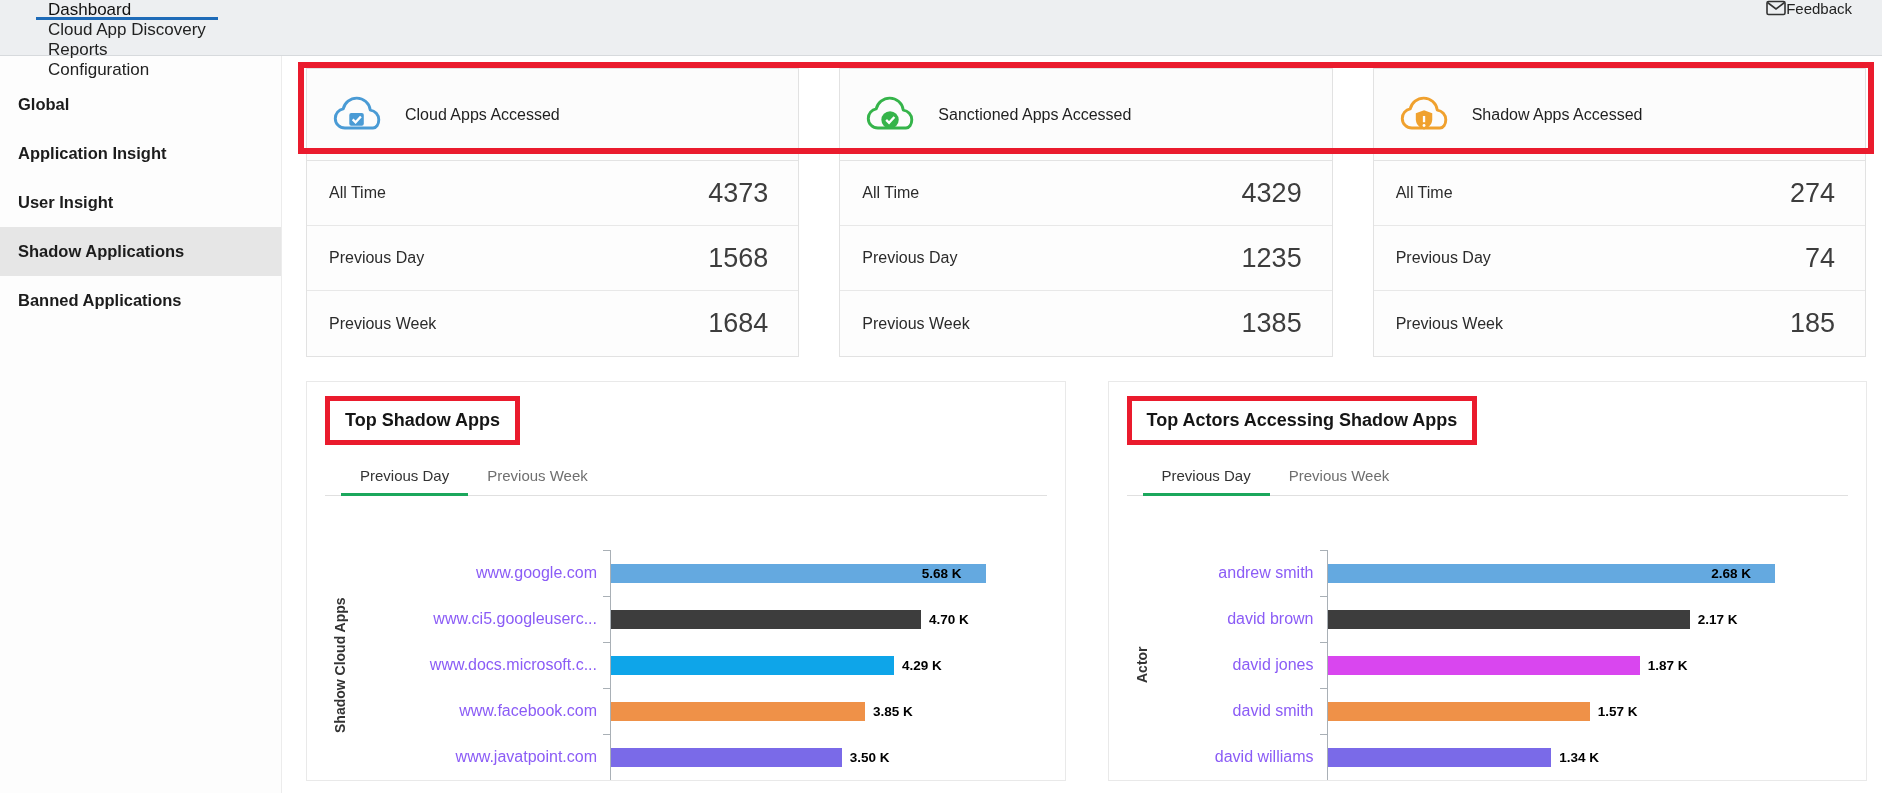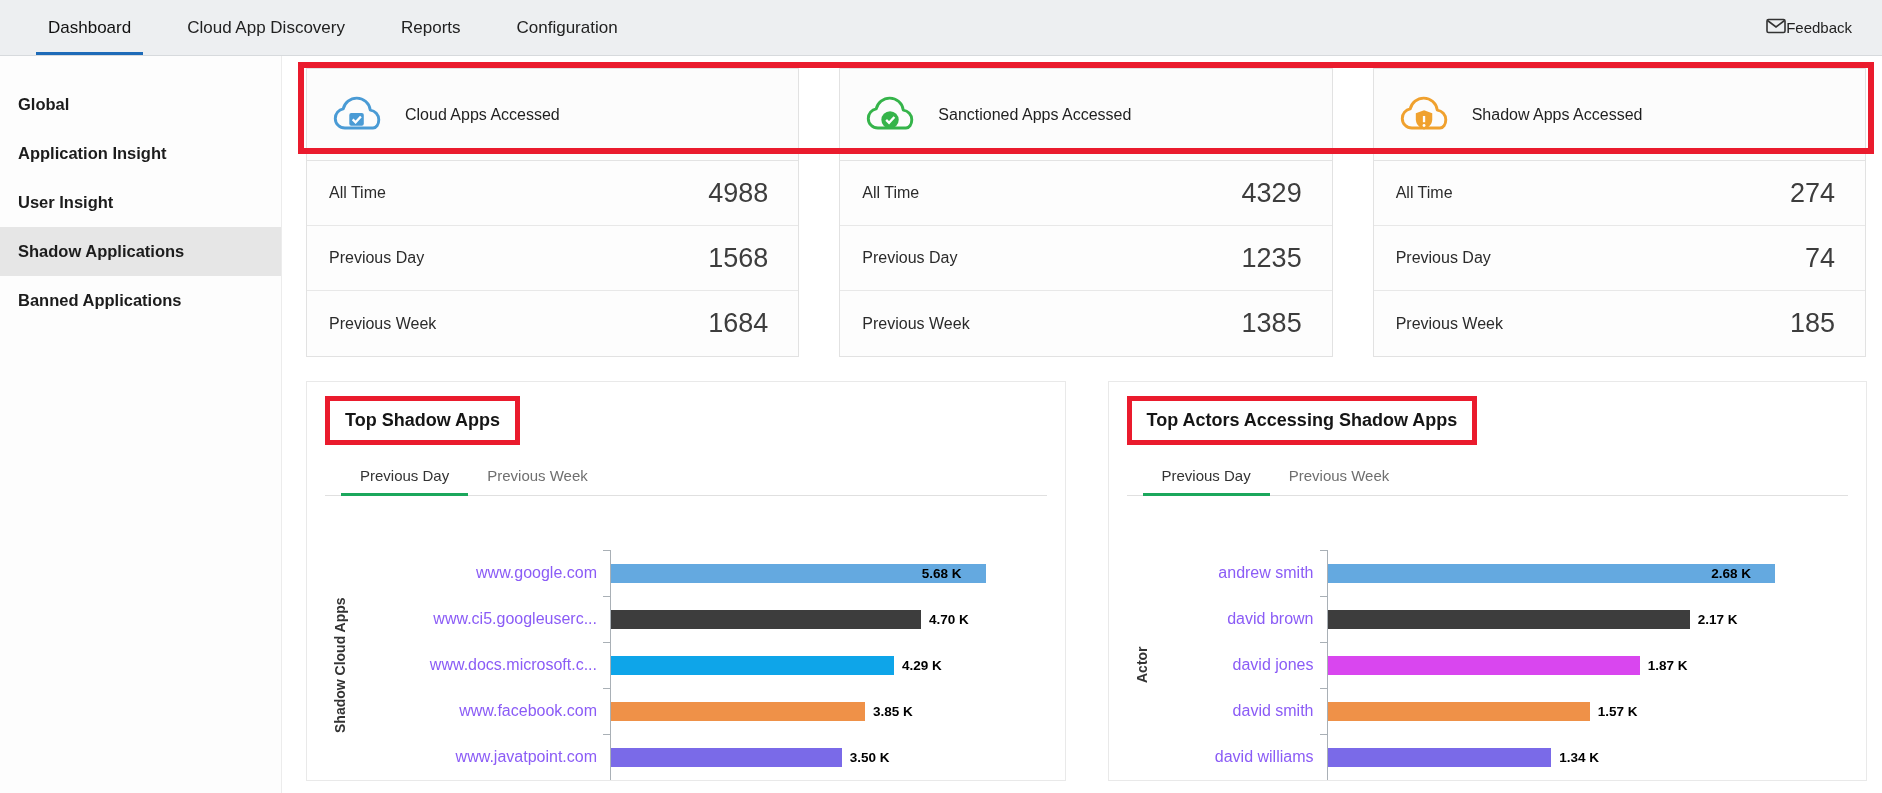--- a/index.html
+++ b/index.html
@@ -10,32 +10,32 @@
     background: #ffffff;
     overflow: hidden;
     position: relative;
   }
 
   
   .topnav {
     height: 56px; background: #edeff1; border-bottom: 1px solid #d7dadd;
     display: flex; align-items: stretch; justify-content: space-between;
   }
-  .nav-tabs { display: flex; align-items: stretch; padding-left: 42px; }
+  .nav-tabs { display: flex; align-items: stretch; padding-left: 42px; flex-direction: column; }
   .nav-tab {
     display: flex; align-items: center; padding: 0 6px; margin-right: 44px;
     font-size: 17px; color: #222; position: relative; cursor: pointer; white-space: nowrap;
   }
   .nav-tab.active { color: #111; }
   .nav-tab.active::after {
     content: ""; position: absolute; left: -6px; right: -6px; bottom: 0;
     height: 3px; background: #1e6bb8;
   }
   .feedback {
-    display: flex; align-items: center; gap: 0; margin-right: 30px;
+    display: flex; align-items: flex-start; gap: 0; margin-right: 30px;
     font-size: 15px; color: #222; cursor: pointer;
   }
 
   
   .layout { display: flex; height: 737px; }
   .sidebar {
     width: 282px; background: #fdfdfd; border-right: 1px solid #ececec;
     padding-top: 24px; flex: none;
   }
   .side-item {
@@ -154,21 +154,21 @@
             <svg width="58" height="44" viewBox="0 0 60 44">
               <path d="M45.5 35.5 H16.5 C11 35.5 6.5 31 6.5 25.5 C6.5 20.6 10 16.5 14.7 15.7 C16.2 9.4 21.9 4.5 28.7 4.5 C35.9 4.5 41.8 9.9 42.7 16.9 C47.6 17.5 51.5 21.7 51.5 26.8 C51.5 31.6 48.9 35.5 45.5 35.5 Z" fill="none" stroke="currentColor" stroke-width="3" stroke-linejoin="round"></path>
               <rect x="21" y="20" width="15" height="13" rx="2" fill="currentColor"></rect>
               <polyline points="24.5,26.5 27.5,29.5 33,23.5" stroke="#fff" stroke-width="2.4" fill="none"></polyline>
             </svg>
           </span>
           <span class="card-title">Cloud Apps Accessed</span>
         </div>
         <div class="card-row">
           <span class="card-row-label">All Time</span>
-          <span class="card-row-value">4988</span>
+          <span class="card-row-value">4373</span>
         </div>
         <div class="card-row">
           <span class="card-row-label">Previous Day</span>
           <span class="card-row-value">1568</span>
         </div>
         <div class="card-row">
           <span class="card-row-label">Previous Week</span>
           <span class="card-row-value">1684</span>
         </div>
       </div>

